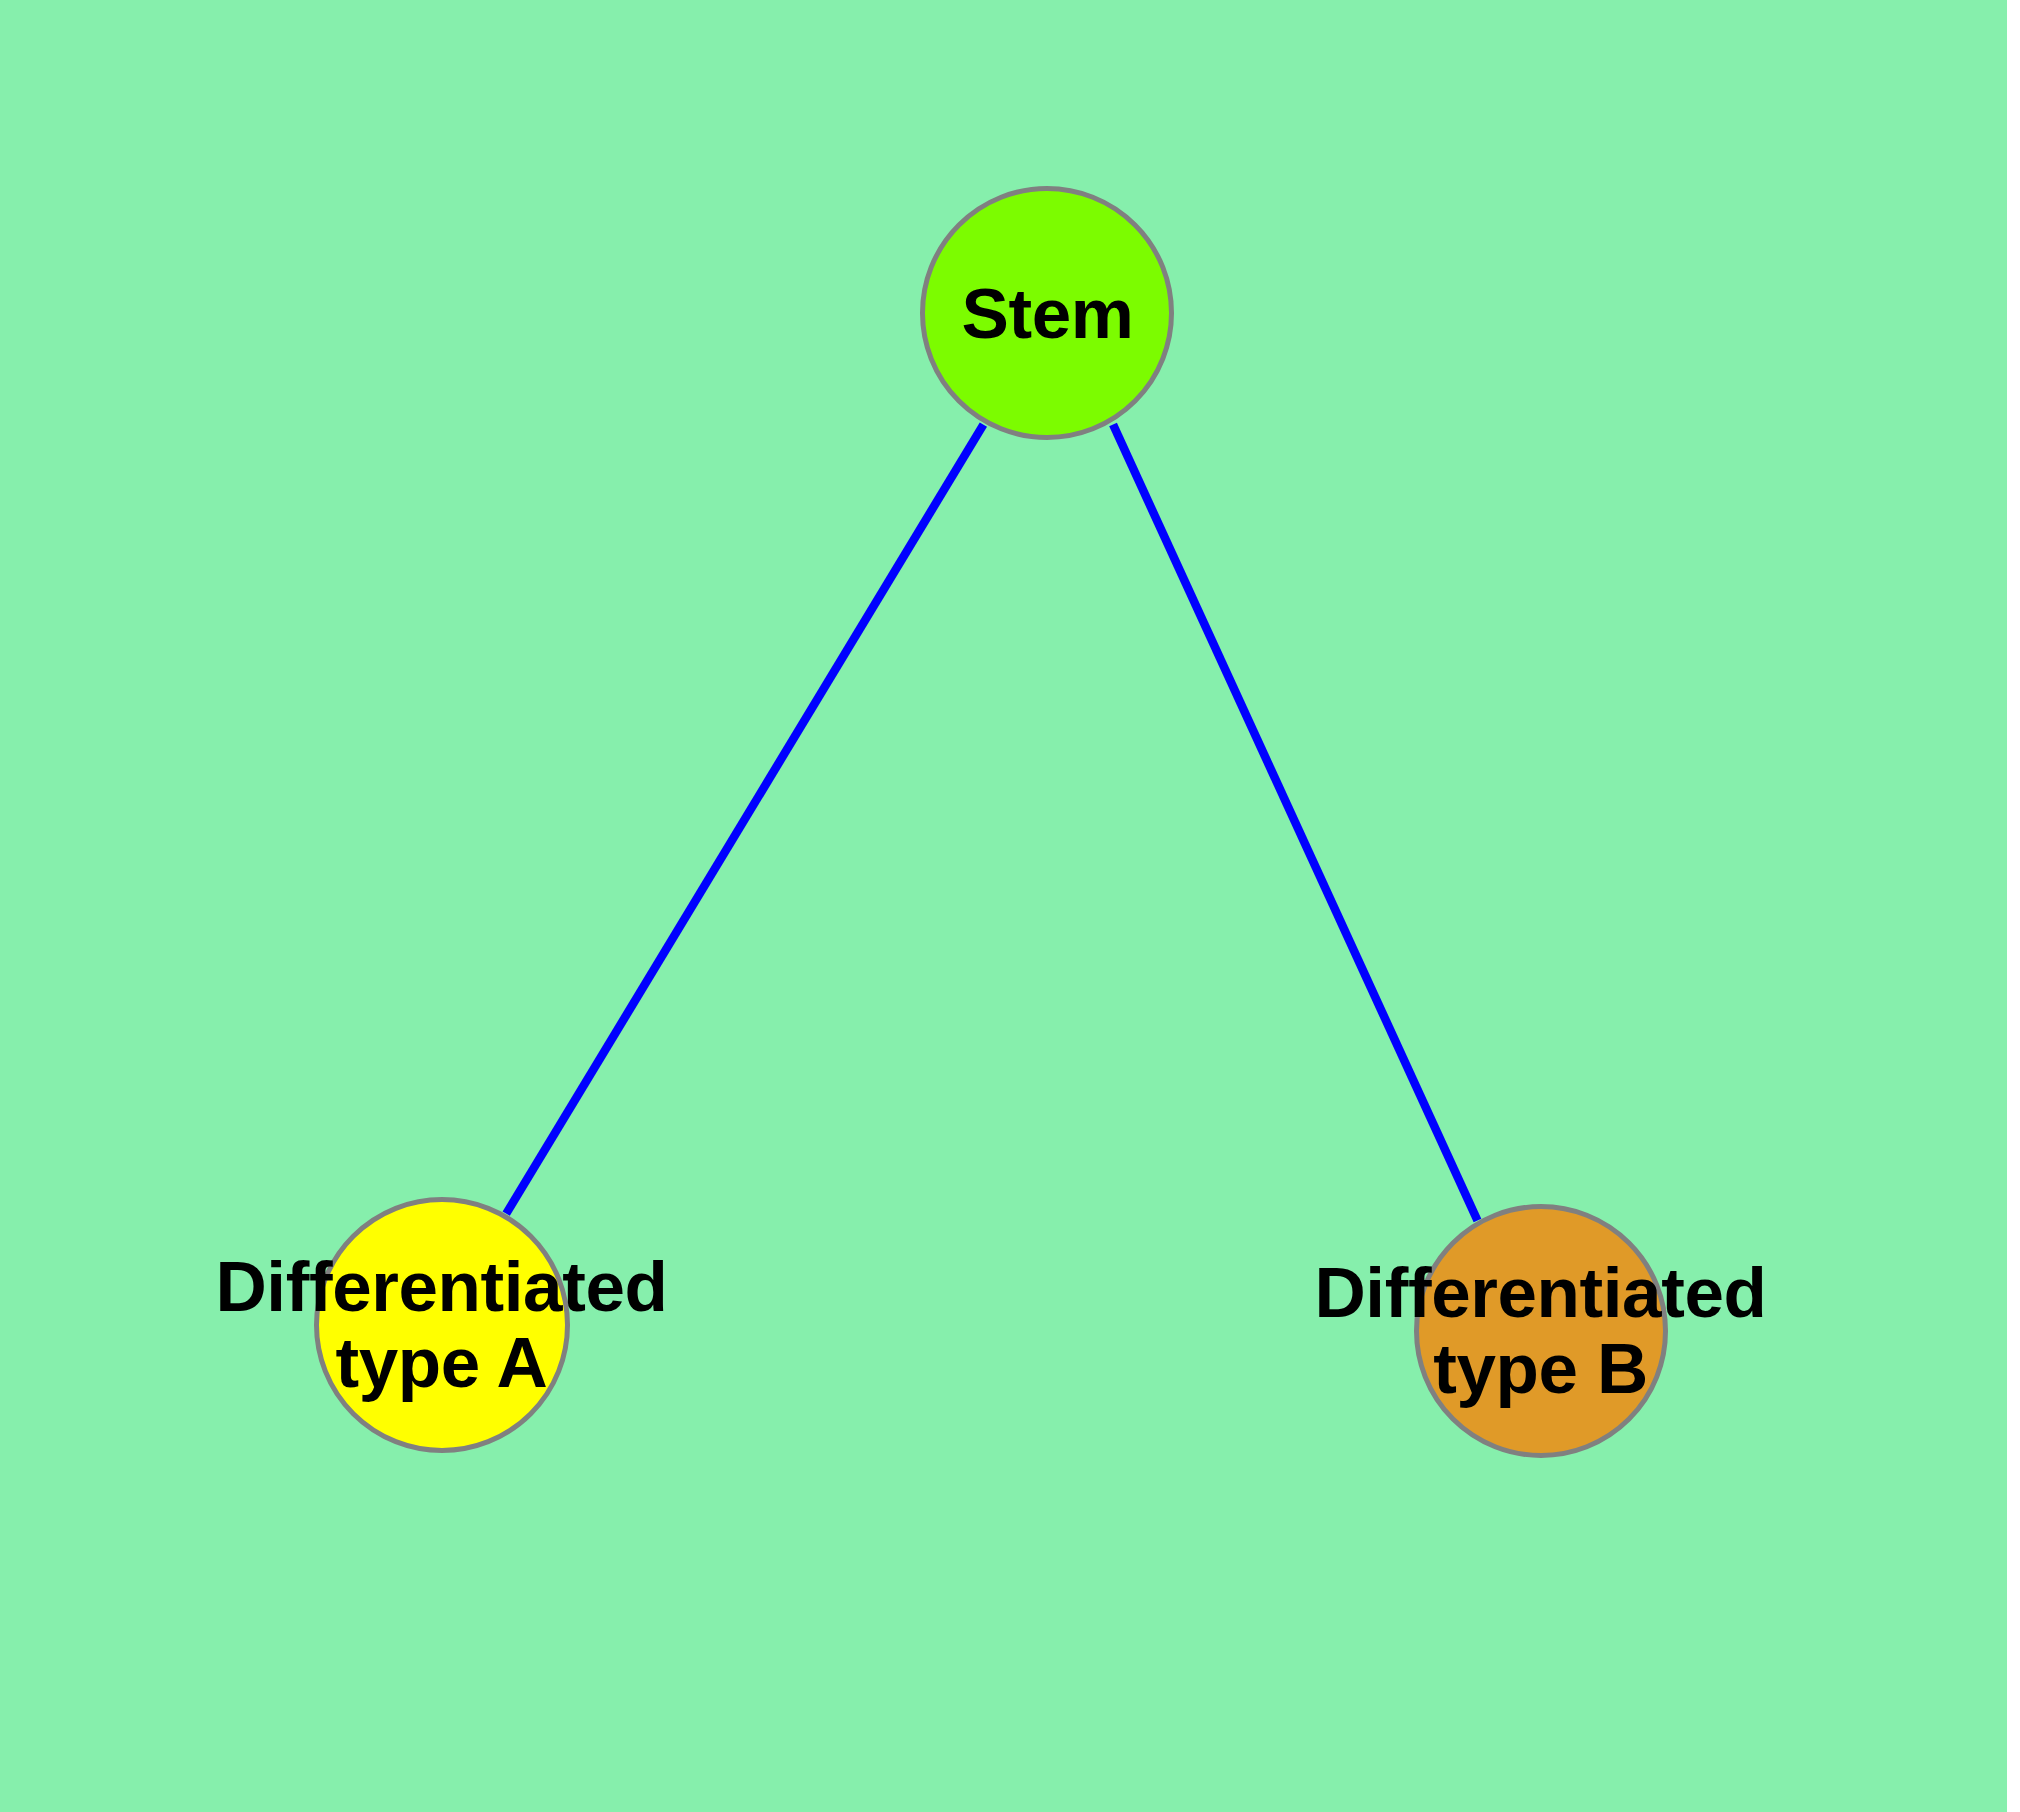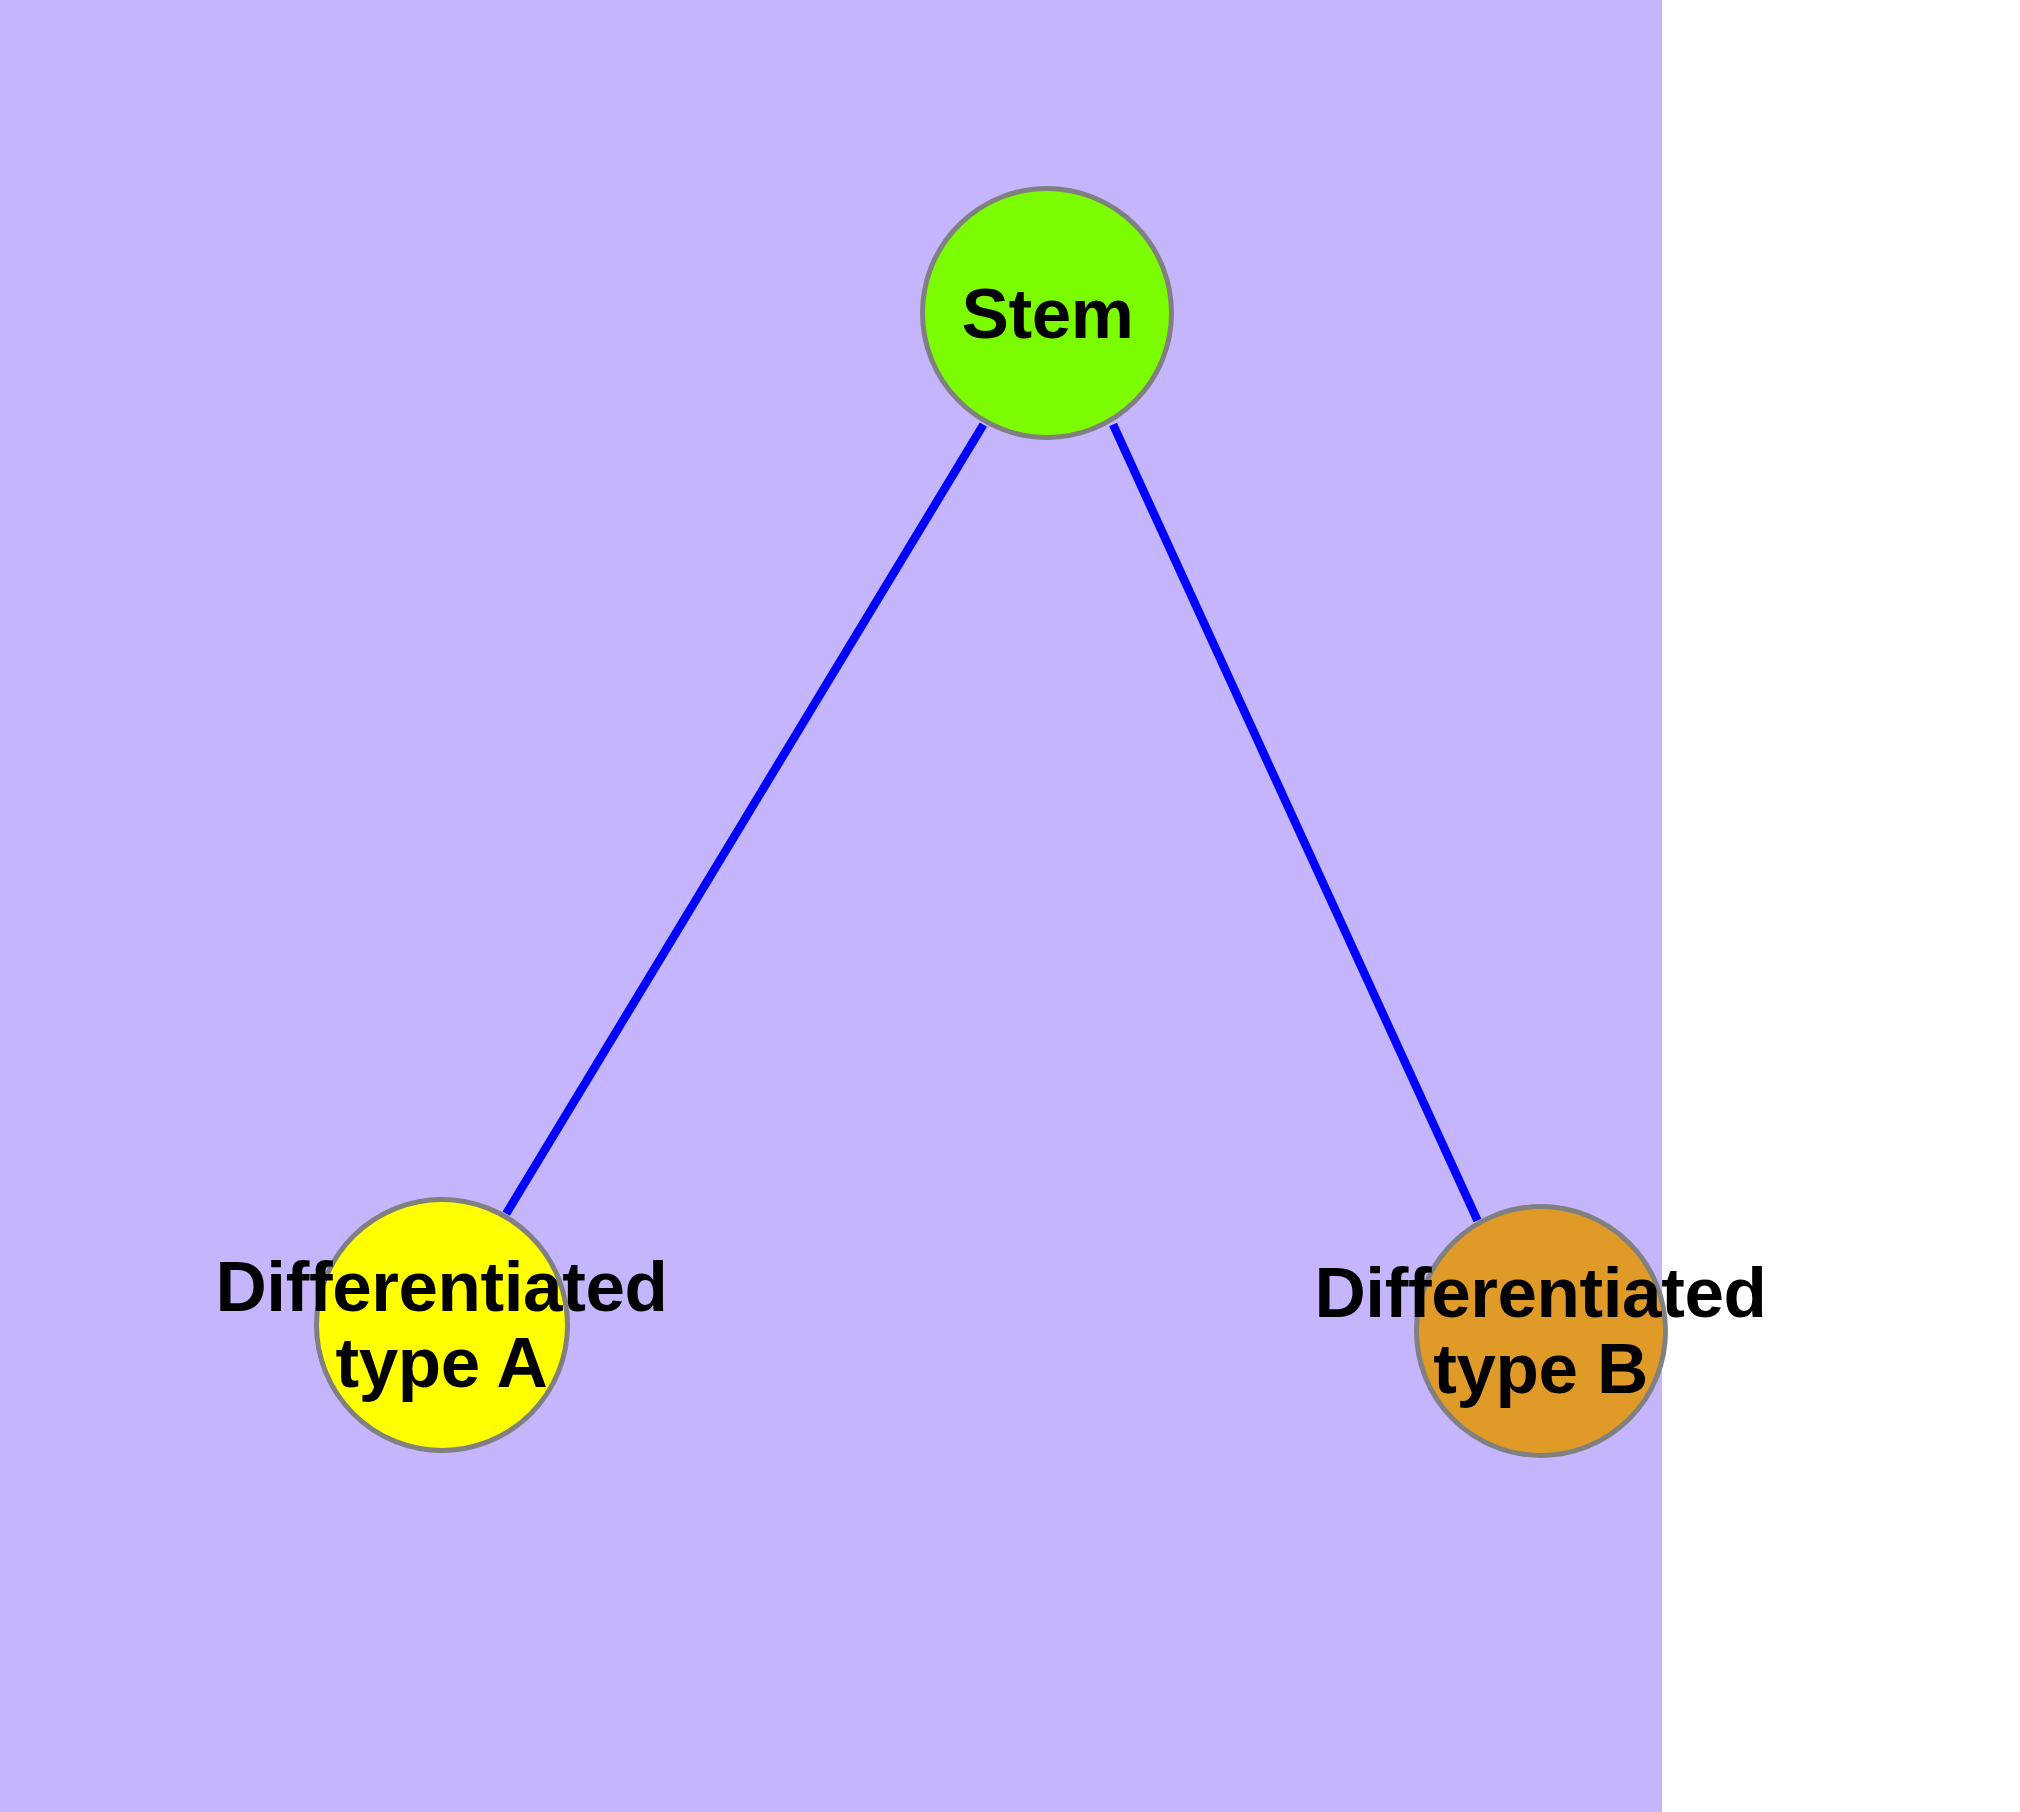--- a/index.html
+++ b/index.html
@@ -7,23 +7,23 @@
     padding: 0;
   }
   body {
     width: 2021px;
     height: 1812px;
     overflow: hidden;
     font-family: "Liberation Sans", sans-serif;
   }
   #graph-canvas {
     position: relative;
-    width: 1662px;
+    width: 2007px;
     height: 1812px;
-    background: #c4b5fd;
+    background: #86efac;
   }
   #edge-layer {
     position: absolute;
     left: 0;
     top: 0;
     width: 2021px;
     height: 1812px;
   }
   .node {
     position: absolute;

